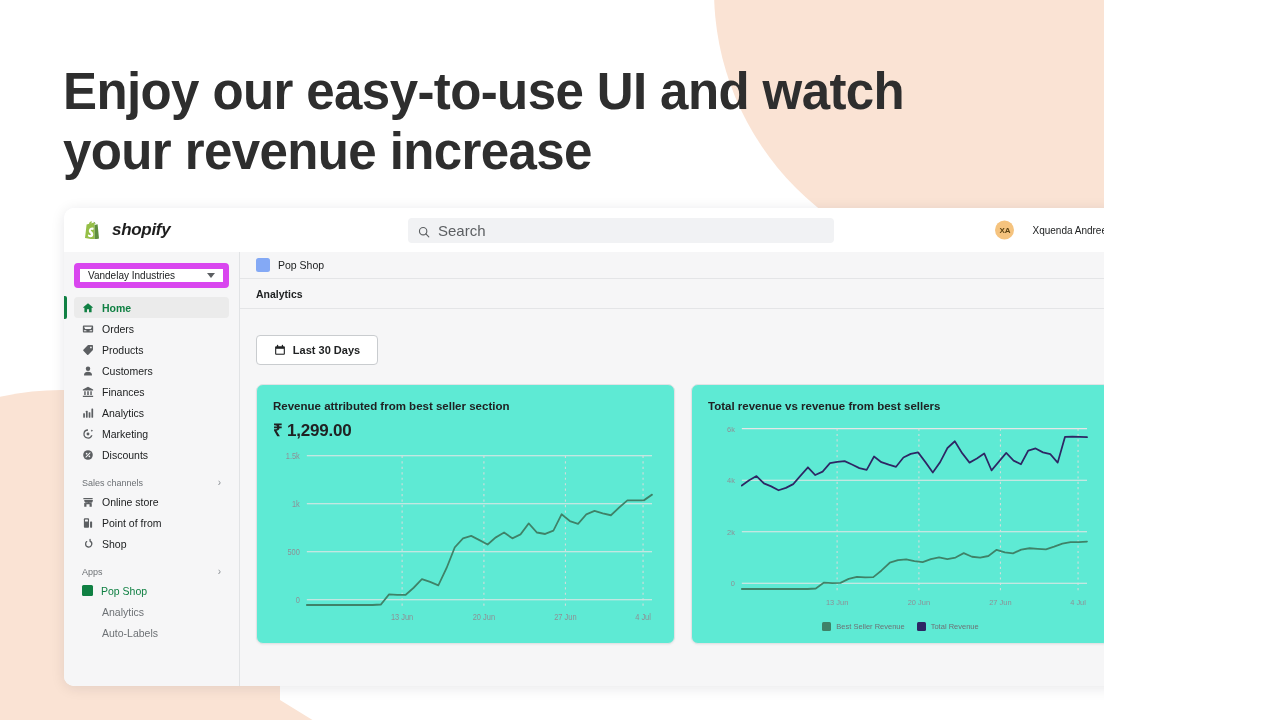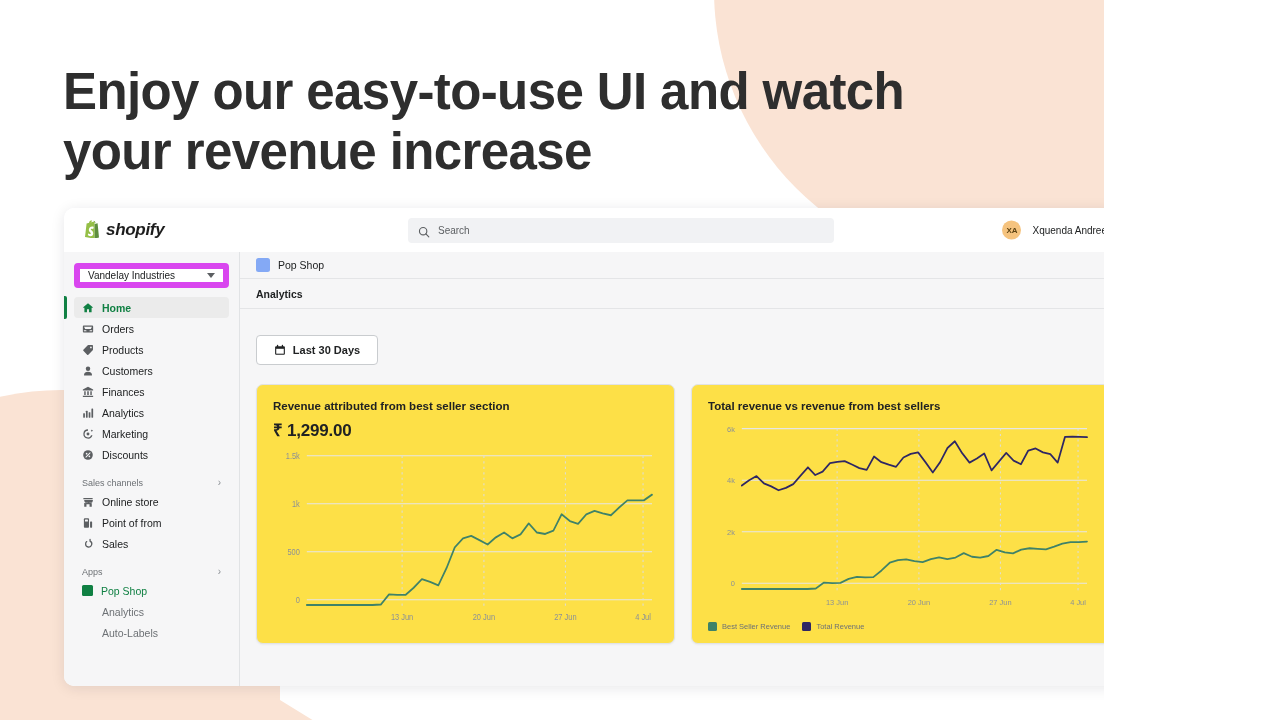--- a/index.html
+++ b/index.html
@@ -50,37 +50,37 @@
   }
 
   
   #topbar {
     height: 44px; flex: 0 0 44px;
     display: flex; align-items: center;
     background: #ffffff;
     padding: 0 14px;
     position: relative;
   }
-  #shopify-logo { display: flex; gap: 6px; width: 330px; padding-left: 6px; }
+  #shopify-logo { display: flex; align-items: center; gap: 12px; width: 330px; padding-left: 6px; }
   #shopify-logo .bag { width: 16px; height: 18px; }
   #shopify-logo .word {
     font-size: 17px; font-weight: 700; font-style: italic;
     color: #1d1d1d; letter-spacing: -0.3px;
   }
   #search-box {
     width: 426px; height: 25px;
     background: #F1F2F4; border-radius: 4px;
     display: flex; align-items: center; gap: 8px;
     padding: 0 10px;
   }
   #search-box .sicon { width: 12px; height: 12px; flex: none; }
-  #search-box .sph { font-size: 10px; color: #5C5F62; }
+  #search-box .sph { font-size: 15px; color: #5C5F62; }
   #user-chip {
     position: absolute; right: 14px; top: 50%; transform: translateY(-50%);
-    display: flex; align-items: center; gap: 11px;
+    display: flex; align-items: center; gap: 18px;
   }
   #user-chip .avatar {
     width: 19px; height: 19px; border-radius: 50%;
     background: #F5C37E; color: #5d4312;
     font-size: 8px; font-weight: 600;
     display: flex; align-items: center; justify-content: center;
   }
   #user-chip .uname { font-size: 10px; color: #202223; }
 
   
@@ -158,32 +158,32 @@
     height: 30px; width: 122px;
     background: #fff; border: 1px solid #C9CCCF; border-radius: 4px;
     display: flex; align-items: center; justify-content: center; gap: 7px;
     font-size: 11px; font-weight: 600; color: #202223;
     margin-bottom: 19px;
   }
   #date-button .cal { width: 12px; height: 12px; }
 
   #cards { display: flex; gap: 16px; }
   .card {
-    background: #fde047; border: 1px solid #E1E3E5; border-radius: 7px;
+    background: #5eead4; border: 1px solid #E1E3E5; border-radius: 7px;
     box-shadow: 0 1px 2px rgba(20,20,40,.05);
     padding: 15px 16px 12px 16px;
     width: 419px; height: 260px;
     display: flex; flex-direction: column;
   }
   .card-title { font-size: 11.5px; font-weight: 700; color: #202223; }
   .card-kpi { font-size: 17px; font-weight: 700; color: #202223; margin-top: 6px; letter-spacing: -0.2px; }
   .chart-wrap { flex: 1; min-height: 0; margin-top: 6px; position: relative; }
   .chart-wrap svg { display: block; width: 100%; height: 100%; }
 
-  .legend { display: flex; align-items: center; gap: 12px; margin-top: 2px; }
+  .legend { display: flex; justify-content: center; align-items: center; gap: 12px; margin-top: 2px; }
   .legend .li { display: flex; align-items: center; gap: 5px; }
   .legend .lsw { width: 9px; height: 9px; border-radius: 1.5px; }
   .legend .llab { font-size: 7.5px; color: #6D7175; }
 
   .gridline { stroke: #E6E6E6; stroke-width: 1; }
   .vgrid { stroke: #DDDDDD; stroke-width: 1; stroke-dasharray: 2 3; }
   .axistext { font-family: "Liberation Sans", sans-serif; font-size: 7.5px; fill: #8C9196; }
   .axistext.yl { text-anchor: end; }
   .axistext.xl { text-anchor: middle; }
   .series { fill: none; stroke-width: 1.7; stroke-linejoin: round; stroke-linecap: round; }
@@ -345,21 +345,21 @@
           </span>
           <span>Point of from</span>
         </div>
 
         <div class="nav-item">
           <span class="nicon">
             <svg viewBox="0 0 14 14" width="12" height="12" aria-hidden="true">
                 <path d="M9.4 1.6v2.1A3.6 3.6 0 1 1 4.2 7a3.6 3.6 0 0 1 1.3-2.8" fill="none" stroke="#5C5F62" stroke-width="1.5" stroke-linecap="round"></path>
               </svg>
           </span>
-          <span>Sales</span>
+          <span>Shop</span>
         </div>
 
         <div class="nav-section">
           <span class="stitle">Apps</span>
           <span class="chev">›</span>
         </div>
 
         <div class="app-item">
           <span class="swatch" style="background: rgb(16, 128, 67);"></span>
           <span>Pop Shop</span>

